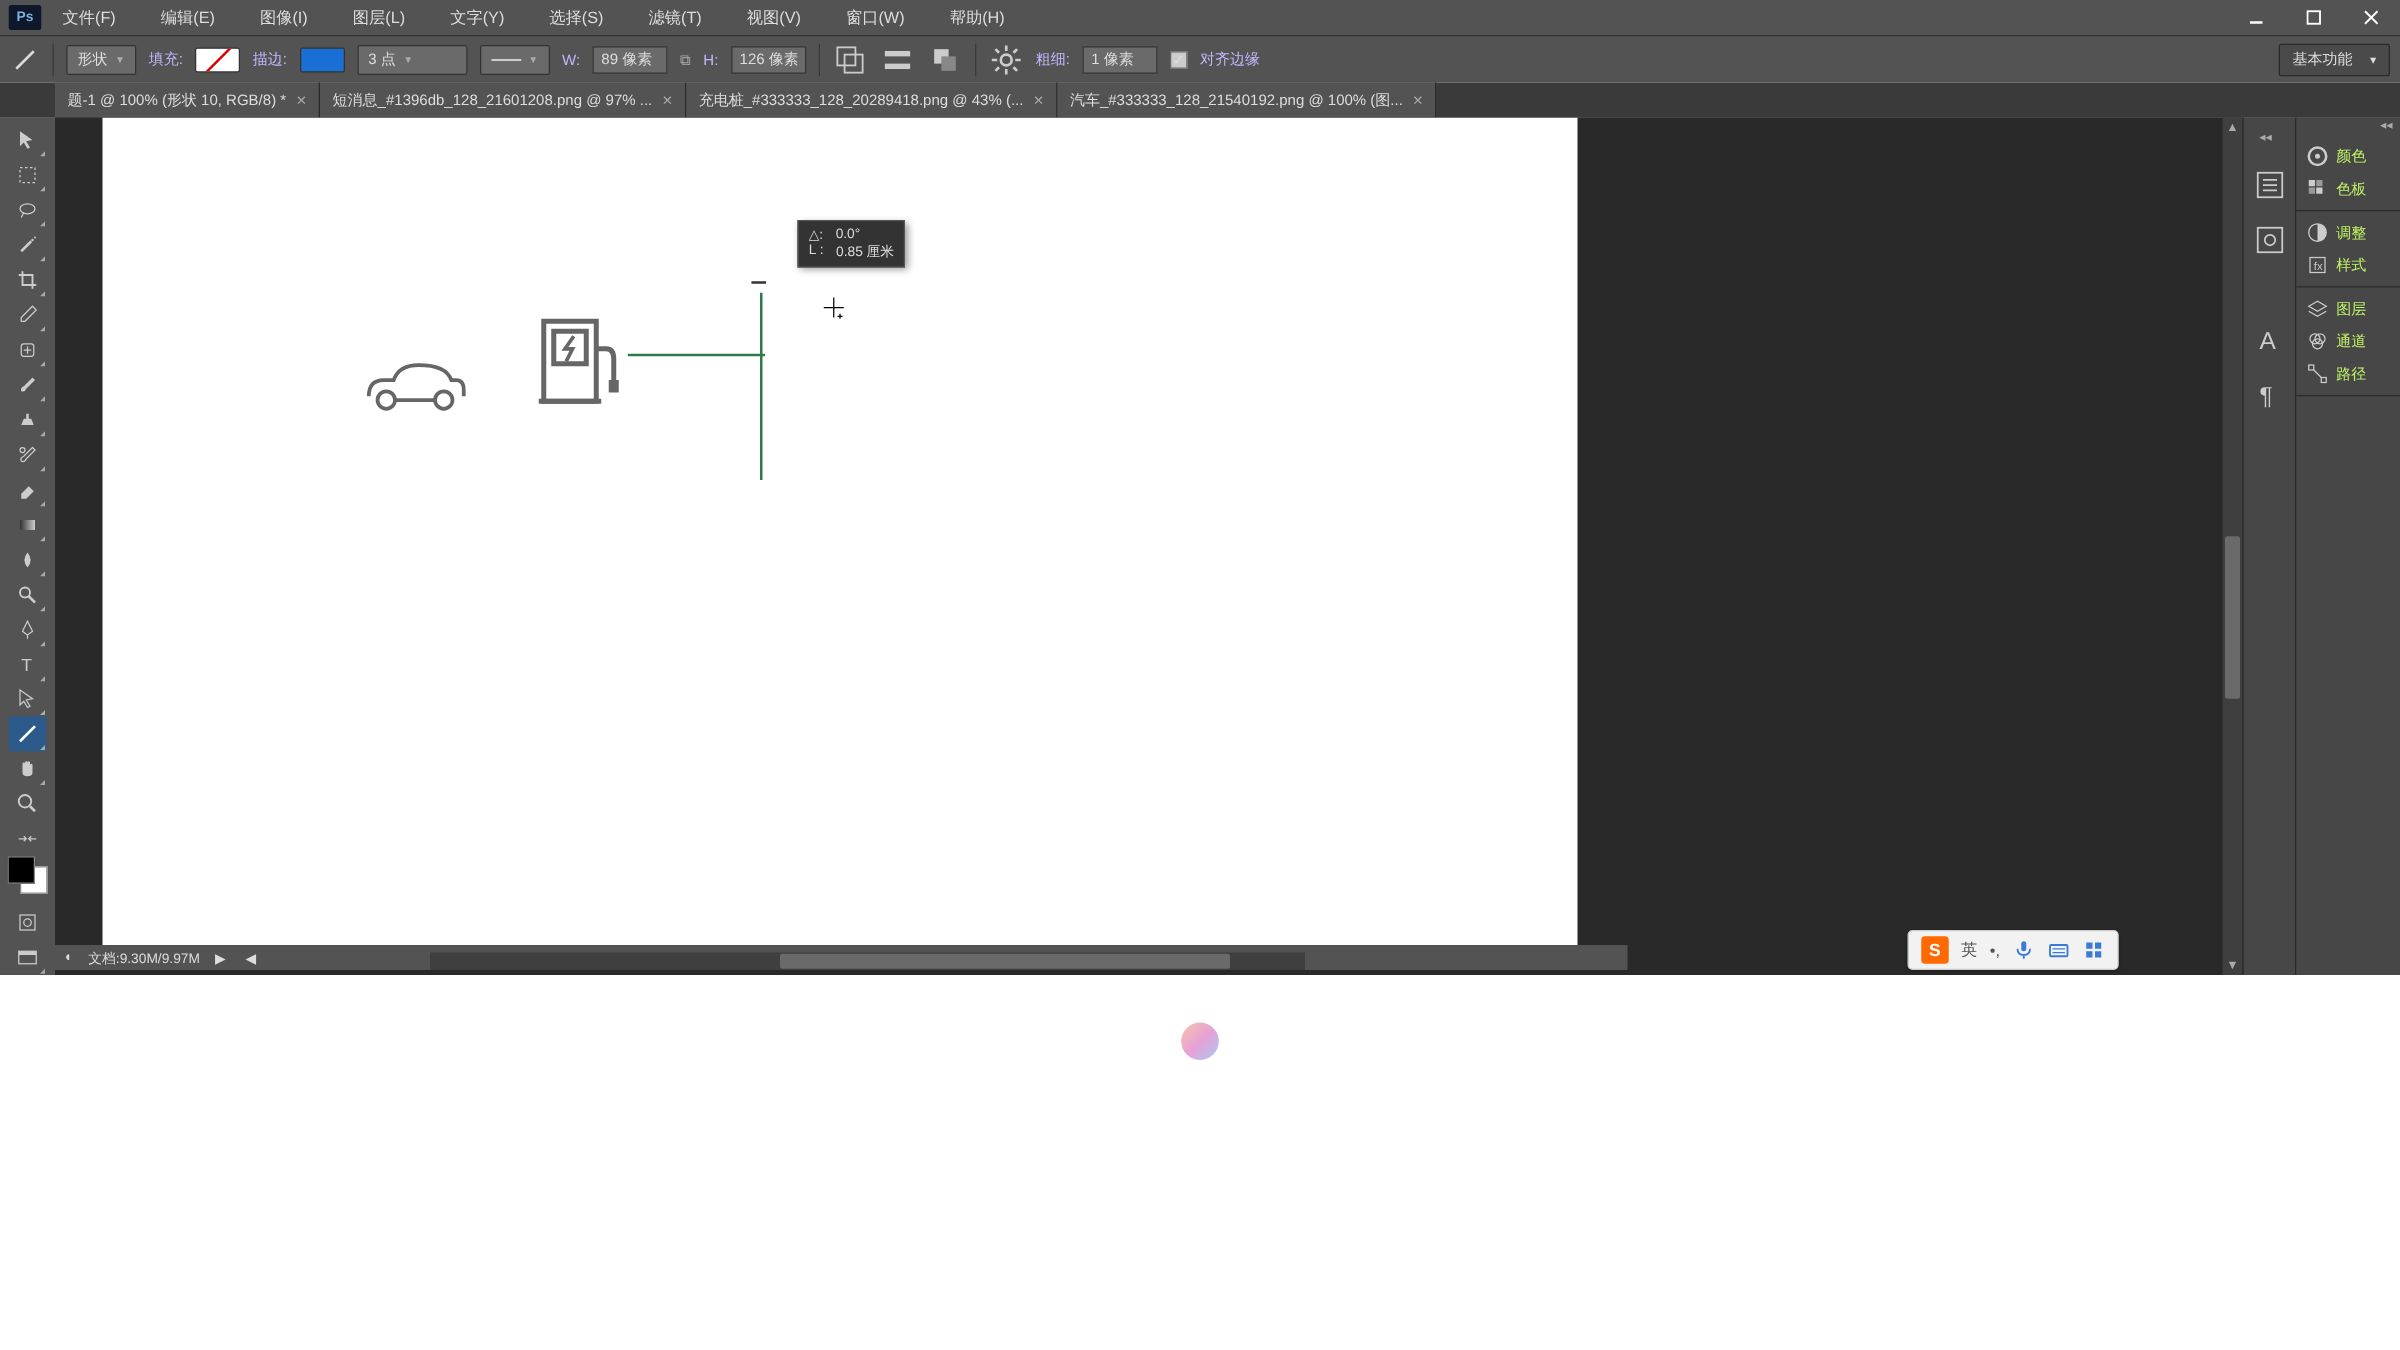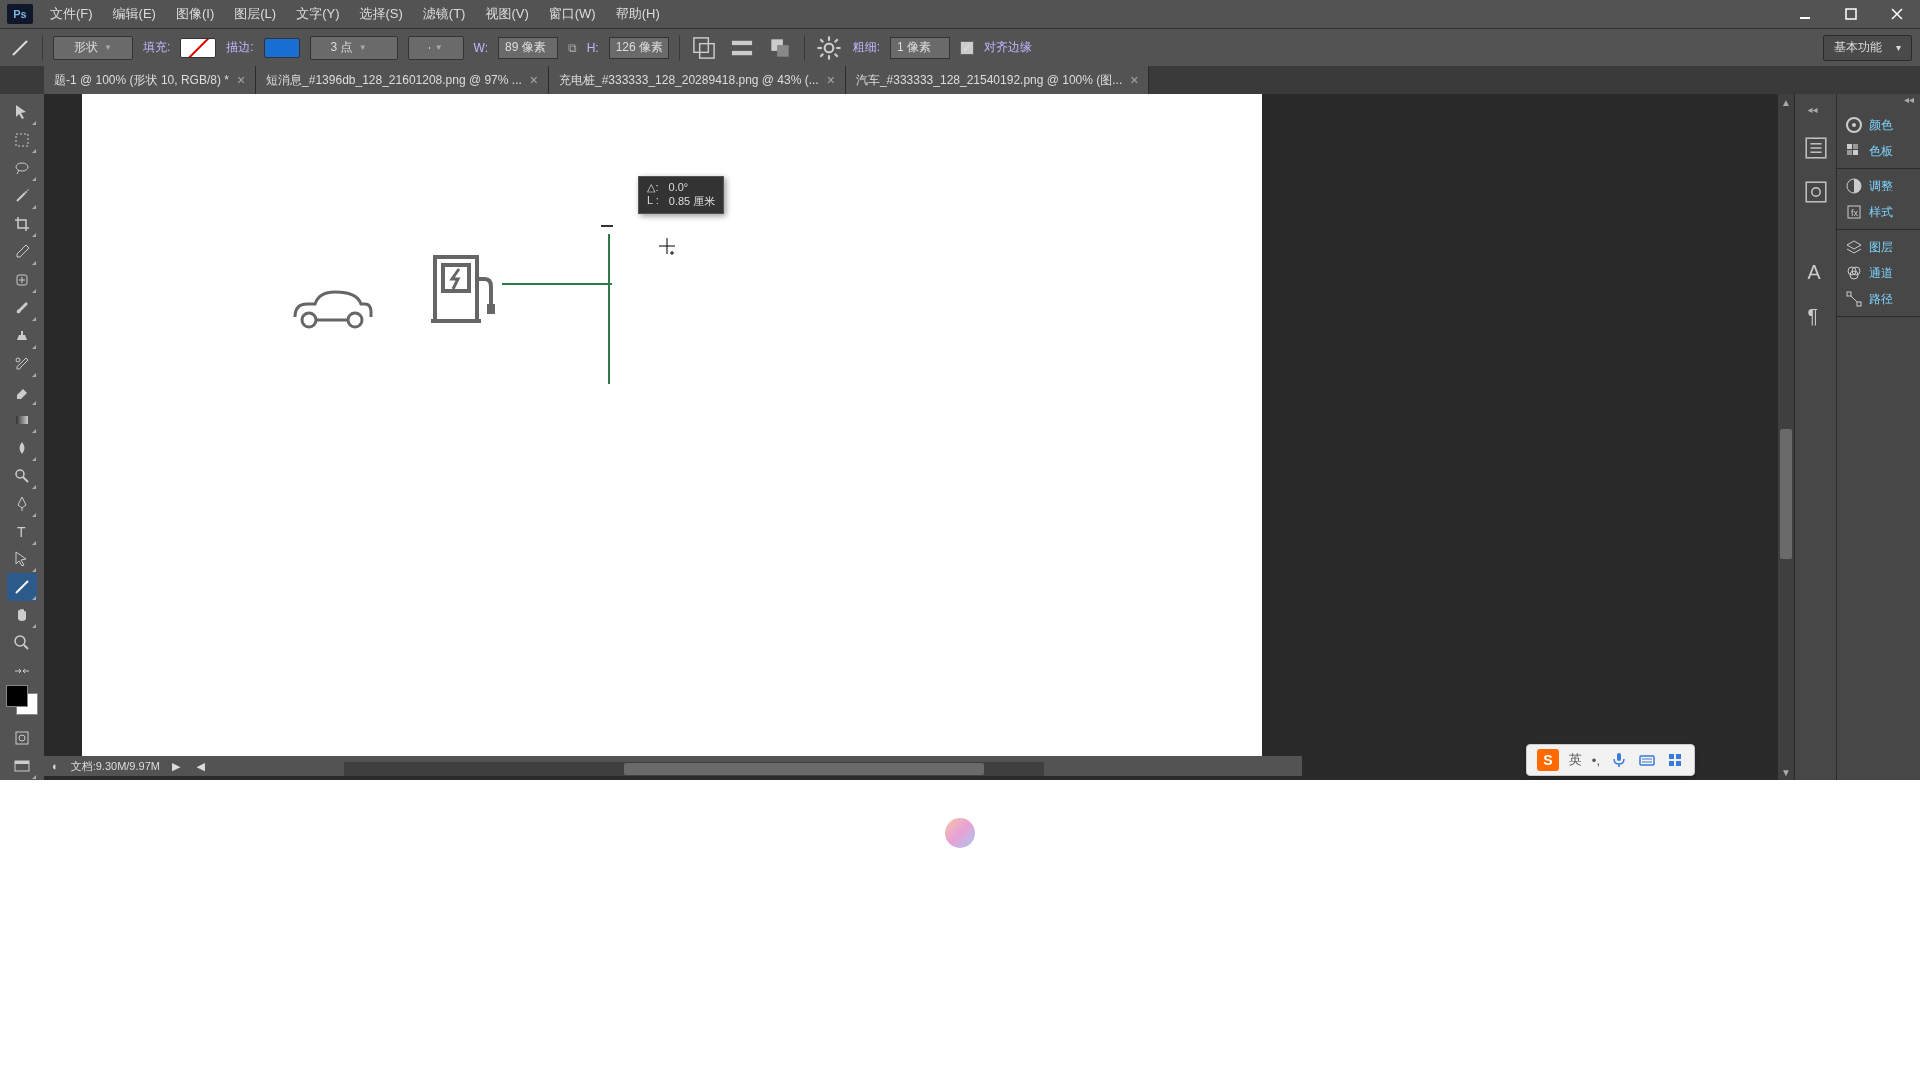--- a/index.html
+++ b/index.html
@@ -5,27 +5,27 @@
 * { margin: 0; padding: 0; box-sizing: border-box; font-family: "Microsoft YaHei", sans-serif; }
 body { background: #fff; width: 1920px; height: 1080px; overflow: hidden; position: relative; }
 
 
 .title-bar { height: 28px; background: #535353; display: flex; align-items: center; color: #ccc; font-size: 12px; }
 .ps-logo { width: 40px; height: 28px; display: flex; align-items: center; justify-content: center; background: #535353; }
 .ps-logo-box { width: 26px; height: 20px; background: #0f172a; color: #7ab5e0; font-size: 11px; font-weight: bold; display: flex; align-items: center; justify-content: center; border-radius: 2px; }
 .window-controls { margin-left: auto; display: flex; }
 .win-btn { width: 46px; height: 28px; display: flex; align-items: center; justify-content: center; color: #fff; cursor: pointer; }
 .win-btn svg { width: 12px; height: 12px; }
-.menu-items { position: absolute; top: 0; left: 40px; height: 28px; display: flex; align-items: center; gap: 0; }
+.menu-items { position: absolute; top: 0; left: 40px; height: 28px; display: flex; align-items: center; gap: 16px; }
 .menu-item { color: #ddd; font-size: 13px; padding: 0 10px; cursor: pointer; }
 
 
 .options-bar { height: 38px; background: #535353; display: flex; align-items: center; padding: 0 8px; gap: 10px; border-top: 1px solid #333; color: #ddd; font-size: 12px; }
 .opt-divider { width: 1px; height: 26px; background: #3a3a3a; }
-.opt-select { background: #6a6a6a; border: 1px solid #333; padding: 2px 20px; color: #ddd; border-radius: 2px; display: flex; align-items: center; gap: 6px; cursor: pointer; height: 24px; }
+.opt-select { background: #6a6a6a; border: 1px solid #333; padding: 2px 8px; color: #ddd; border-radius: 2px; display: flex; align-items: center; gap: 6px; cursor: pointer; height: 24px; }
 .opt-select::after { content: "▼"; font-size: 8px; color: #aaa; }
 .opt-label { color: #c4b5fd; }
 .swatch { width: 36px; height: 20px; border: 1px solid #333; display: inline-block; border-radius: 2px; }
 .swatch-none { background: #fff; position: relative; overflow: hidden; }
 .swatch-none::after { content: ""; position: absolute; width: 140%; height: 2px; background: #d00; transform: rotate(-45deg); top: 50%; left: -20%; }
 .swatch-blue { background: #1a6fd4; }
 .opt-input { background: #6a6a6a; border: 1px solid #333; color: #ddd; padding: 2px 6px; width: 60px; height: 22px; font-size: 12px; }
 .opt-icon-btn { width: 28px; height: 24px; display: flex; align-items: center; justify-content: center; border: 1px solid transparent; border-radius: 2px; cursor: pointer; }
 .link-icon { color: #aaa; }
 .checkbox { width: 14px; height: 14px; background: #ccc; display: inline-flex; align-items: center; justify-content: center; border: 1px solid #666; }
@@ -61,21 +61,21 @@
 .vscroll { position: absolute; right: 0; top: 0; width: 16px; height: 100%; background: #3f3f3f; }
 .vscroll-thumb { position: absolute; right: 2px; width: 12px; background: #6a6a6a; border-radius: 2px; }
 .vscroll-arrow { position: absolute; right: 0; width: 16px; height: 16px; display: flex; align-items: center; justify-content: center; color: #aaa; font-size: 10px; }
 
 
 .right-side { display: flex; background: #535353; }
 .mini-strip { width: 42px; background: #474747; display: flex; flex-direction: column; align-items: center; padding-top: 10px; gap: 16px; border-left: 1px solid #2a2a2a; }
 .mini-btn { width: 28px; height: 28px; display: flex; align-items: center; justify-content: center; cursor: pointer; }
 .panel-stack { width: 84px; background: #474747; display: flex; flex-direction: column; border-left: 1px solid #2a2a2a; }
 .panel-group { border-bottom: 1px solid #2a2a2a; padding: 4px 0; }
-.panel-row { display: flex; align-items: center; gap: 6px; padding: 4px 8px; color: #7dd3fc; font-size: 12px; cursor: pointer; }
+.panel-row { display: flex; align-items: center; gap: 6px; padding: 4px 8px; color: #bef264; font-size: 12px; cursor: pointer; }
 .panel-row svg { width: 18px; height: 18px; flex-shrink: 0; }
 .expand-arrows { height: 14px; display: flex; justify-content: flex-end; padding-right: 6px; color: #aaa; font-size: 10px; }
 
 
 .status-bar { position: absolute; left: 44px; bottom: calc(1080px - 780px + 4px); height: 20px; background: #535353; display: flex; align-items: center; color: #ddd; font-size: 11px; padding: 0 8px; gap: 12px; width: 1258px; }
 .hscroll { position: absolute; left: 300px; bottom: 0; height: 14px; width: 700px; background: #3f3f3f; }
 .hscroll-thumb { position: absolute; top: 1px; height: 12px; background: #6a6a6a; border-radius: 2px; }
 
 
 .bottom-region { position: absolute; top: 780px; left: 0; right: 0; bottom: 0; background: #fff; }

